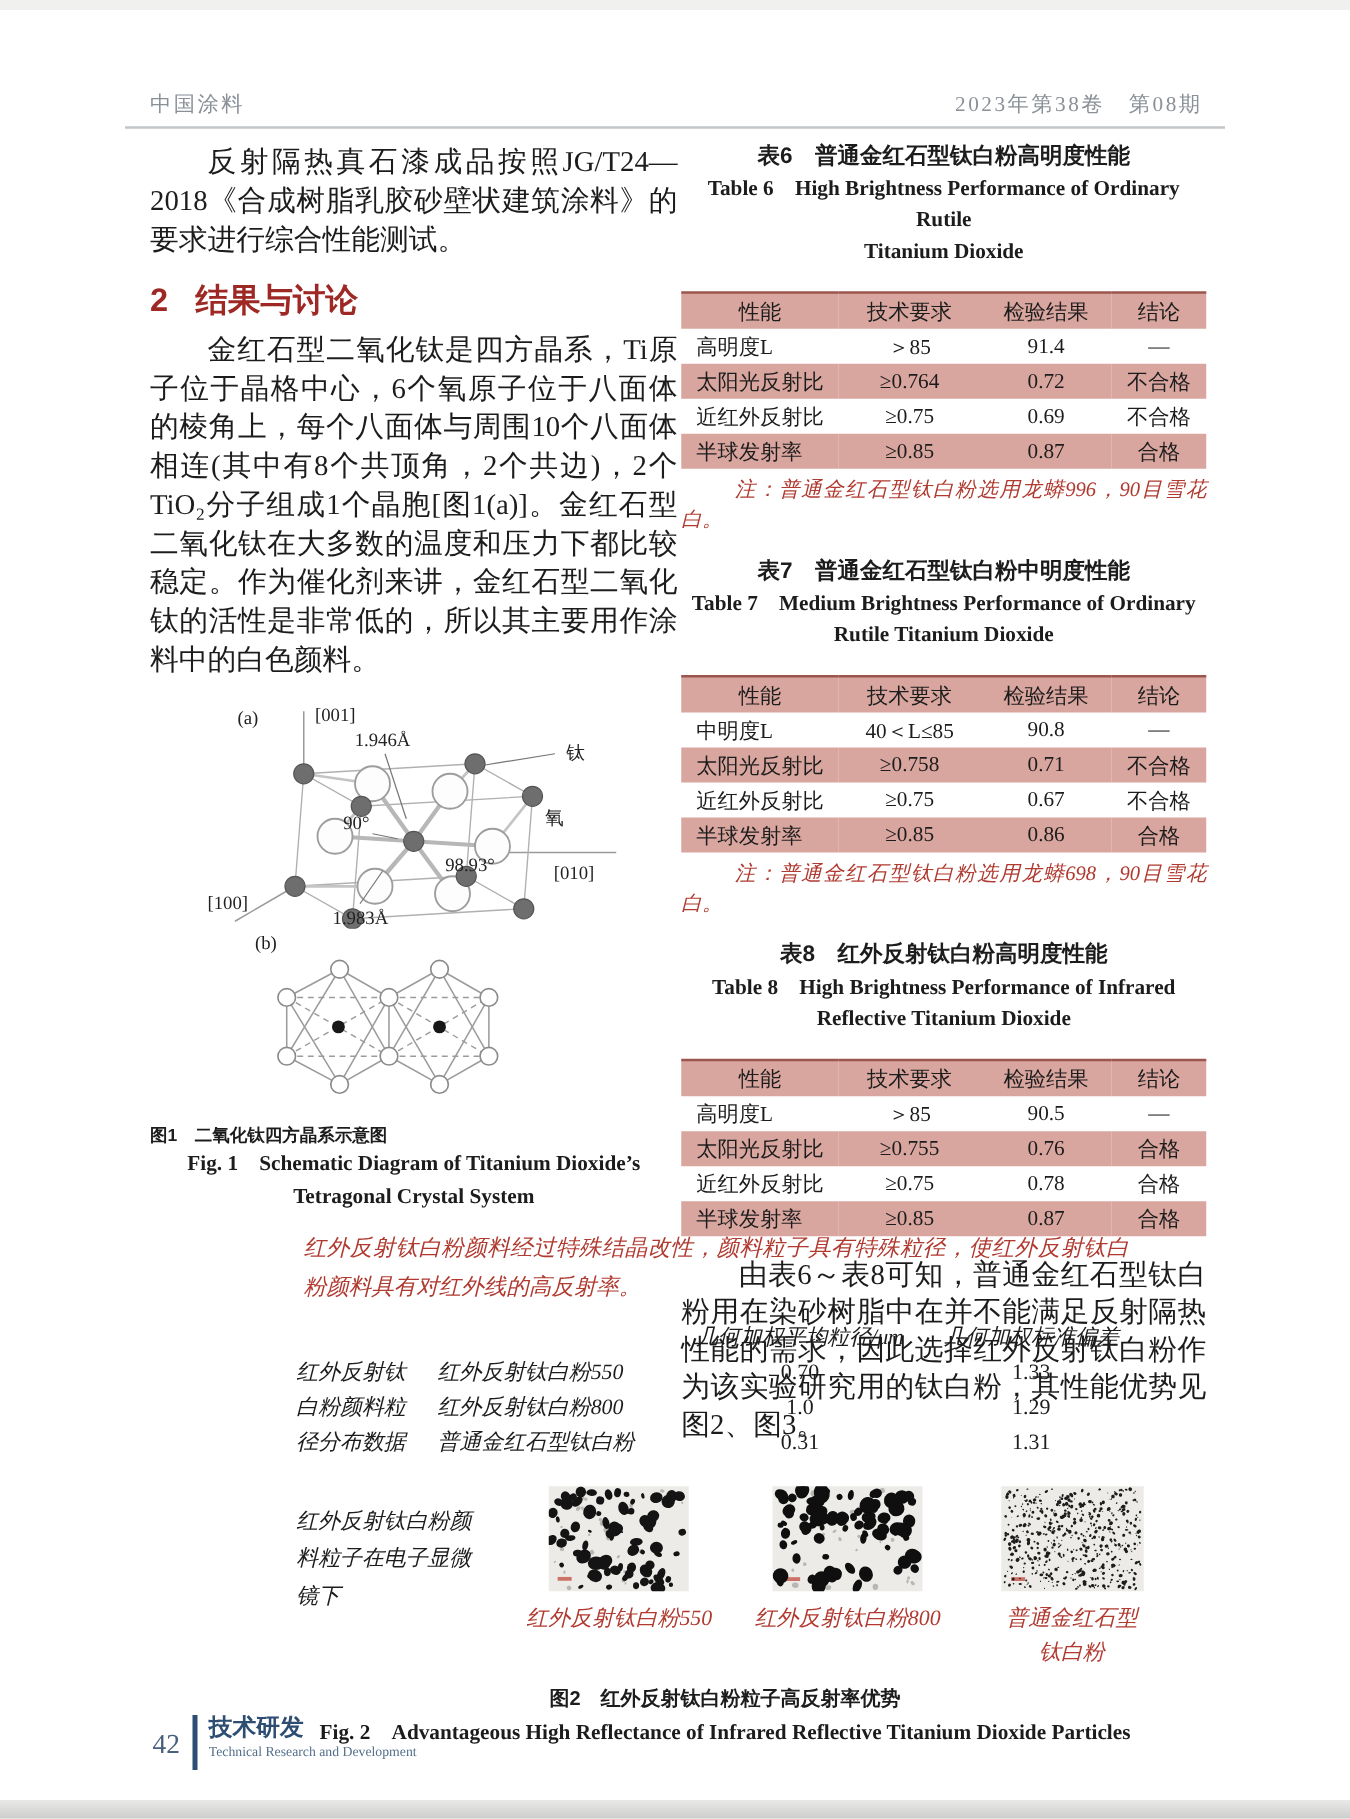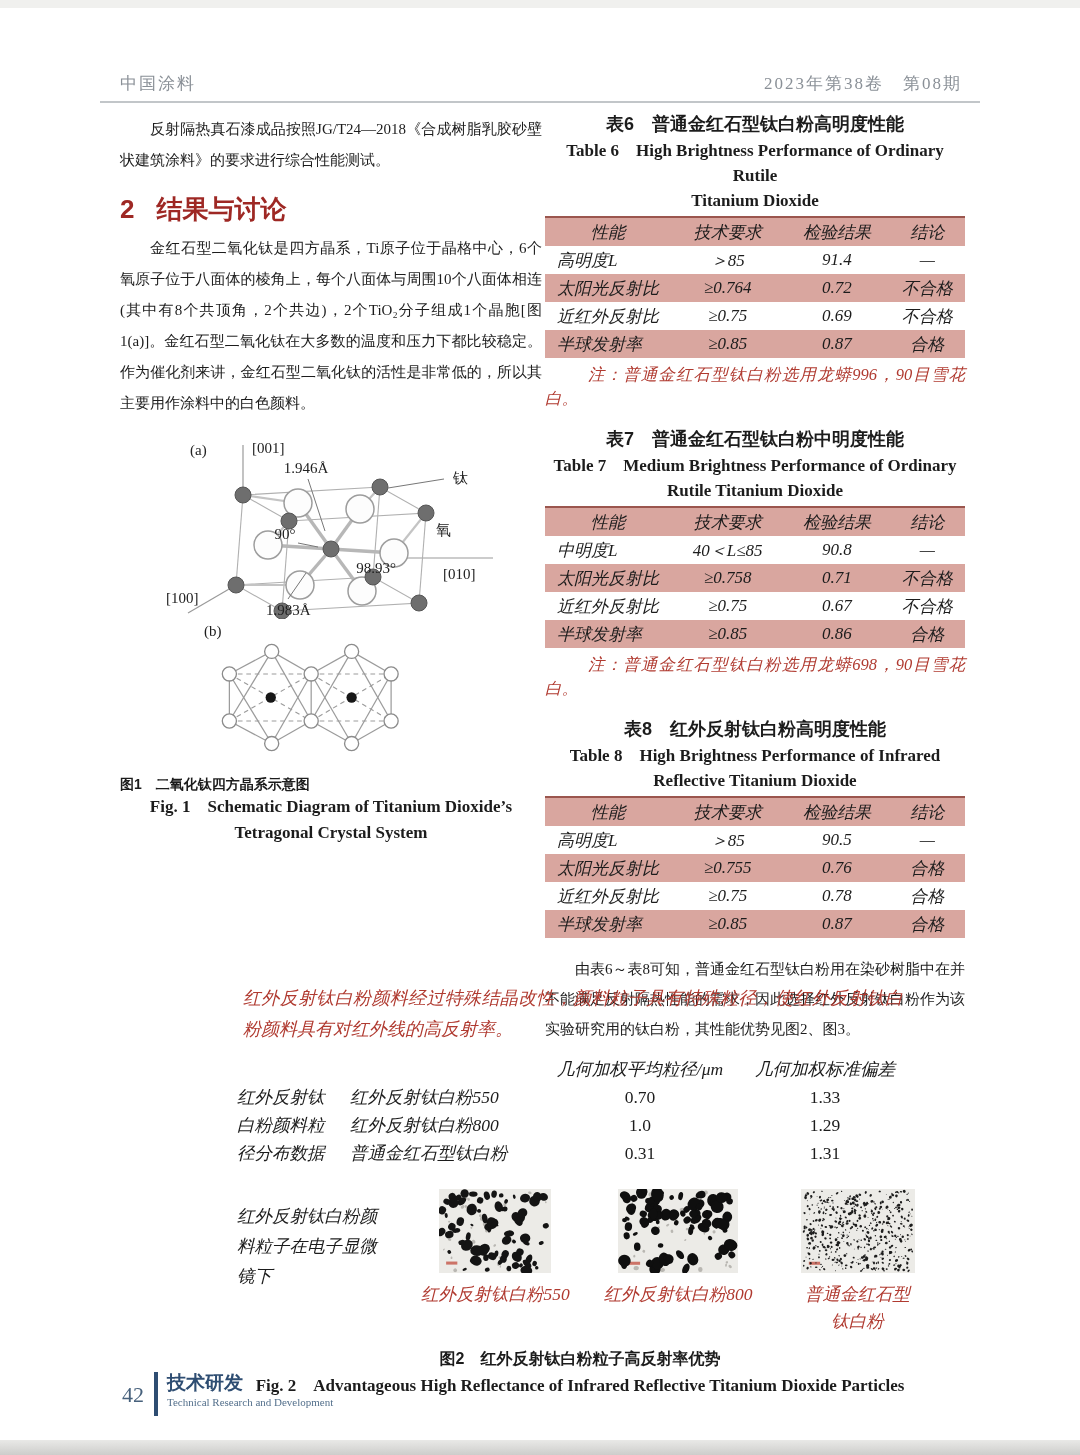--- a/index.html
+++ b/index.html
@@ -22,42 +22,42 @@
 
   
   .page-header{position:absolute;top:72px;left:120px;right:118px;display:flex;justify-content:space-between;
     color:var(--hdr-gray);font-size:17px;letter-spacing:2px;}
   .header-rule{position:absolute;top:101px;left:100px;right:100px;border-top:2px solid #c2c6c9;}
 
   
   .col-left{position:absolute;left:120px;top:114px;width:422px;}
   .col-right{position:absolute;left:545px;top:112px;width:420px;}
 
-  .para{font-size:15px;line-height:31px;text-align:justify;text-indent:2em;margin:0;}
+  .para{font-size:23px;line-height:31px;text-align:justify;text-indent:2em;margin:0;}
   .h2{color:var(--accent);font-weight:bold;font-size:26px;margin:16px 0 6px 0;
       font-family:"Liberation Sans","DejaVu Sans",sans-serif;}
   .h2 .num{margin-right:22px;}
   .h3{color:var(--accent);font-weight:bold;font-size:19px;margin:8px 0 8px 0;
       font-family:"Liberation Sans","DejaVu Sans",sans-serif;}
   .h3 .num{margin-right:16px;}
 
   
   .fig1a{display:block;margin:14px 0 0 28px;}
   .fig1b{display:block;margin:2px 0 0 62px;}
   svg text{font-family:"Liberation Serif","DejaVu Serif",serif;fill:#222;}
   .cap-cn{font-weight:bold;font-size:14px;text-align:left;margin-top:8px;
       font-family:"Liberation Sans","DejaVu Sans",sans-serif;}
   .cap-en{font-weight:bold;font-size:17px;text-align:center;line-height:26px;}
 
   
   .tbl-block{margin-bottom:16px;}
   .tbl-title-cn{font-weight:bold;font-size:18px;text-align:center;margin-bottom:2px;
       font-family:"Liberation Sans","DejaVu Sans",sans-serif;}
   .tbl-title-en{font-weight:bold;font-size:17px;text-align:center;line-height:25px;}
-  table.perf{width:100%;border-collapse:collapse;font-size:17px;margin-top:3px;border-top:2px solid var(--tbl-border);font-style:italic;}
+  table.perf{width:100%;border-collapse:collapse;font-size:17px;margin-top:20px;border-top:2px solid var(--tbl-border);}
   table.perf th,table.perf td{font-weight:normal;padding:2px 4px;text-align:center;height:24px;}
   table.perf thead tr{background:var(--pink);}
   table.perf tbody tr:nth-child(even){background:var(--pink);}
   table.perf td:first-child{text-align:left;padding-left:12px;}
   table.perf th:nth-child(1),table.perf td:nth-child(1){width:30%;}
   table.perf th:nth-child(2),table.perf td:nth-child(2){width:27%;}
   table.perf th:nth-child(3),table.perf td:nth-child(3){width:25%;}
   table.perf th:nth-child(4),table.perf td:nth-child(4){width:18%;}
   .tbl-note{color:var(--note-red);font-style:italic;font-size:16.5px;line-height:24px;
       text-indent:2.6em;margin-top:5px;text-align:justify;}

